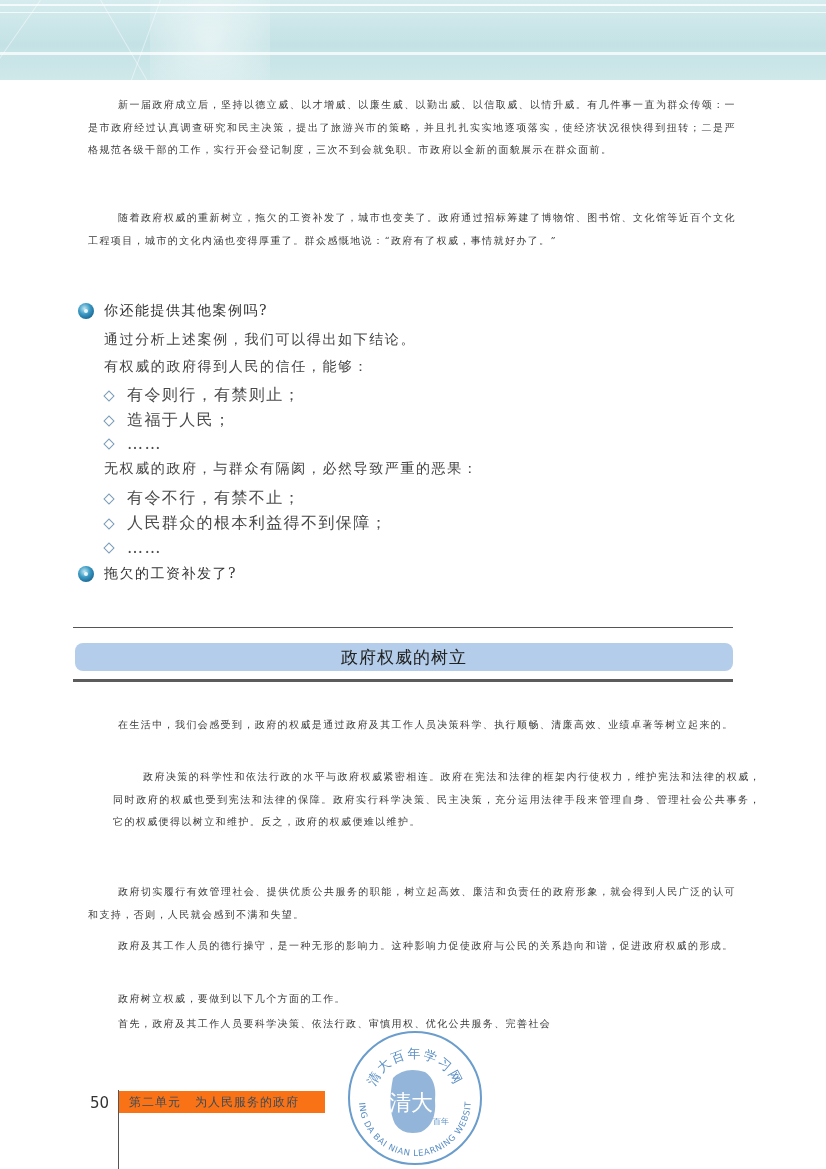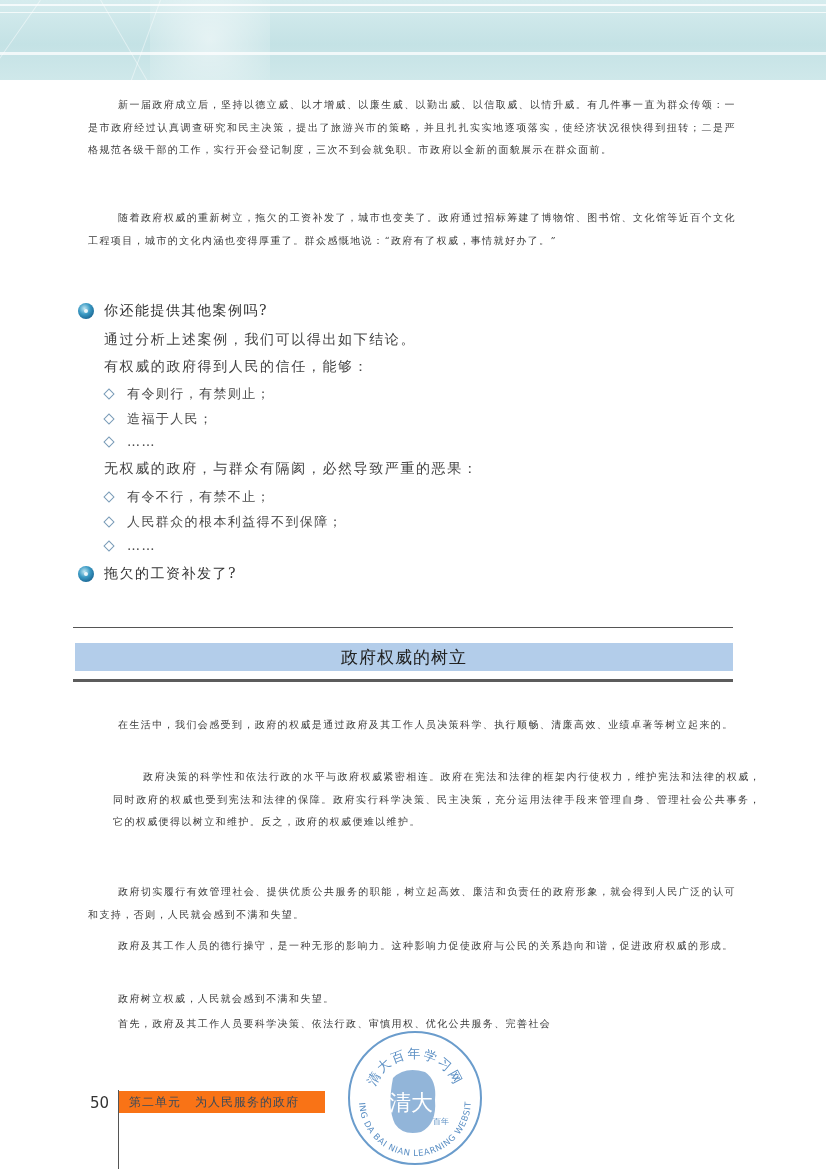--- a/index.html
+++ b/index.html
@@ -33,28 +33,28 @@
       font-size: 14px; color: #333; letter-spacing: 1.5px;
     }
     .q-icon {
       width: 16px; height: 16px; border-radius: 50%;
       background: radial-gradient(circle at 40% 35%, #bfe6f2 0%, #3b9ac4 40%, #1d6a97 75%, #0f4a70 100%);
       position: relative;
     }
     .q-icon::after { content:""; position:absolute; left:6px; top:6px; width:4px; height:4px; background:#fff; border-radius:50%; opacity:0.85; }
 
     .plain-line { position: absolute; left: 104px; font-size: 14px; letter-spacing: 1.6px; color: #444; }
-    .bullet { position: absolute; left: 104px; display: flex; align-items: center; font-size: 13px; letter-spacing: 1.4px; color: #4a4a4a; }
+    .bullet { position: absolute; left: 104px; display: flex; align-items: center; font-size: 16px; letter-spacing: 1.4px; color: #4a4a4a; }
     .bullet .diamond { width: 8px; height: 8px; border: 1px solid #7a9cb8; transform: rotate(45deg); margin-right: 14px; margin-left: 1px; }
 
     .section-top-rule { position: absolute; left: 73px; top: 627px; width: 660px; height: 1px; background: #555; }
     .section-title-bar {
       position: absolute; left: 75px; top: 643px; width: 658px; height: 28px;
       background: #b3cdea; display: flex; align-items: center; justify-content: center;
-      font-size: 17px; color: #222; letter-spacing: 1px;
+      font-size: 17px; color: #222; letter-spacing: 1px; border-radius: 8px;
     }
     .section-bottom-rule { position: absolute; left: 73px; top: 679px; width: 660px; height: 3px; background: #5c5c5c; }
 
     .footer-page { position: absolute; left: 90px; top: 1094px; font-family: "DejaVu Sans", sans-serif; font-size: 15px; color: #333; }
     .footer-vline { position: absolute; left: 118px; top: 1090px; width: 1px; height: 79px; background: #555; }
     .footer-unit {
       position: absolute; left: 119px; top: 1091px; width: 206px; height: 22px;
       background: #f97316; font-family: "DejaVu Sans", sans-serif; font-size: 12px; color: #3a4a5a;
       display: flex; align-items: center; padding-left: 10px; letter-spacing: 1px;
     }
@@ -120,21 +120,21 @@
 </div>
 
 <div class="section-top-rule"></div>
 <div class="section-title-bar">政府权威的树立</div>
 <div class="section-bottom-rule"></div>
 
 <p class="para" style="top:714px;">在生活中，我们会感受到，政府的权威是通过政府及其工作人员决策科学、执行顺畅、清廉高效、业绩卓著等树立起来的。</p>
 <p class="para" style="top:766px;margin-left:25px;">政府决策的科学性和依法行政的水平与政府权威紧密相连。政府在宪法和法律的框架内行使权力，维护宪法和法律的权威，同时政府的权威也受到宪法和法律的保障。政府实行科学决策、民主决策，充分运用法律手段来管理自身、管理社会公共事务，它的权威便得以树立和维护。反之，政府的权威便难以维护。</p>
 <p class="para" style="top:881px;">政府切实履行有效管理社会、提供优质公共服务的职能，树立起高效、廉洁和负责任的政府形象，就会得到人民广泛的认可和支持，否则，人民就会感到不满和失望。</p>
 <p class="para" style="top:935px;">政府及其工作人员的德行操守，是一种无形的影响力。这种影响力促使政府与公民的关系趋向和谐，促进政府权威的形成。</p>
-<p class="para" style="top:988px;">政府树立权威，人民就会感到不满和失望。</p>
+<p class="para" style="top:988px;">政府树立权威，要做到以下几个方面的工作。</p>
 <p class="para" style="top:1013px;">首先，政府及其工作人员要科学决策、依法行政、审慎用权、优化公共服务、完善社会</p>
 
 <div class="footer-page">50</div>
 <div class="footer-vline"></div>
 <div class="footer-unit">
   <span>第二单元</span>
   <span class="gap"></span>
   <span>为人民服务的政府</span>
 </div>
 

